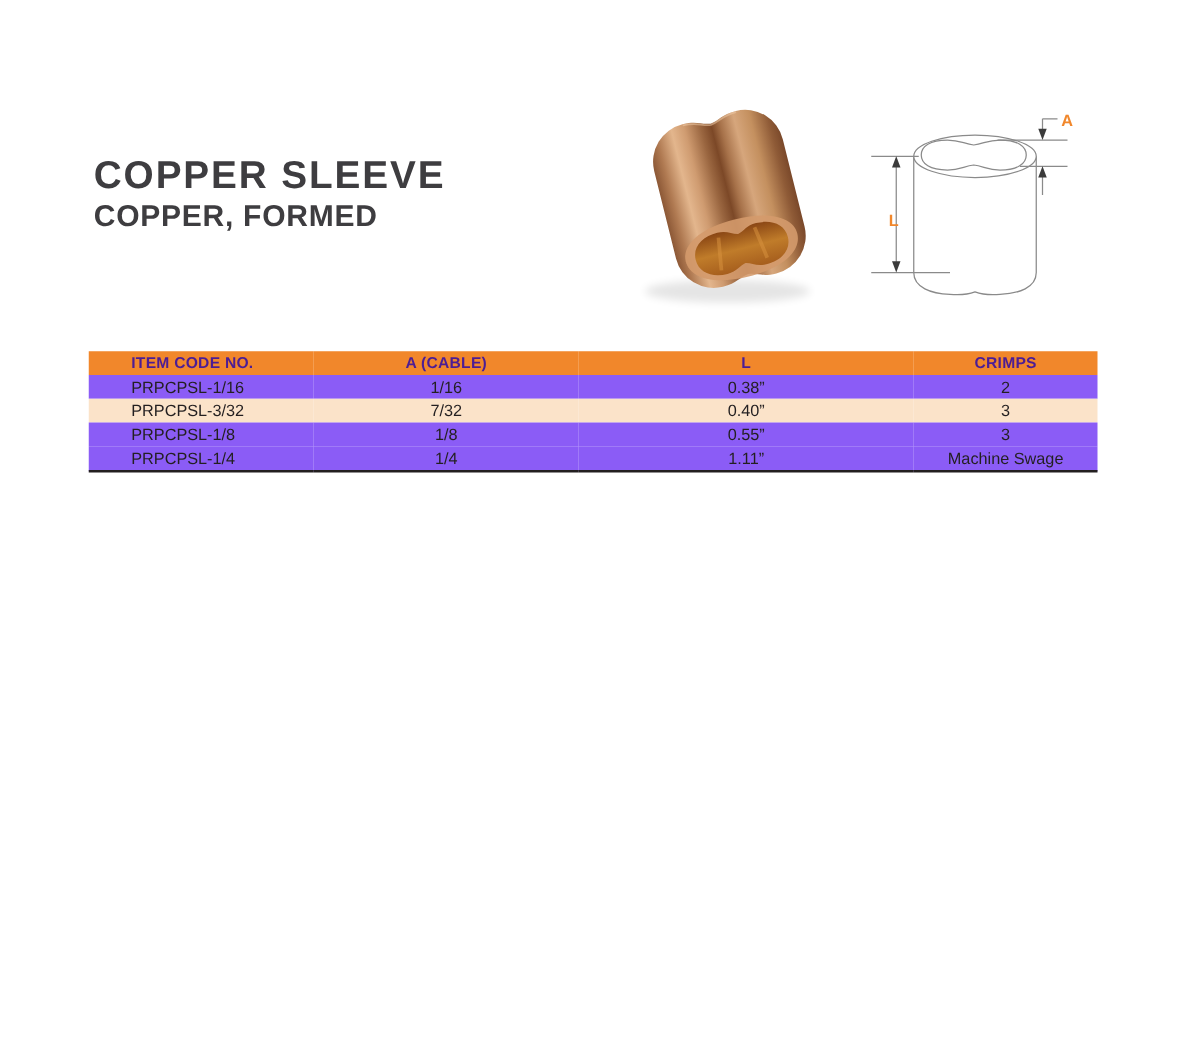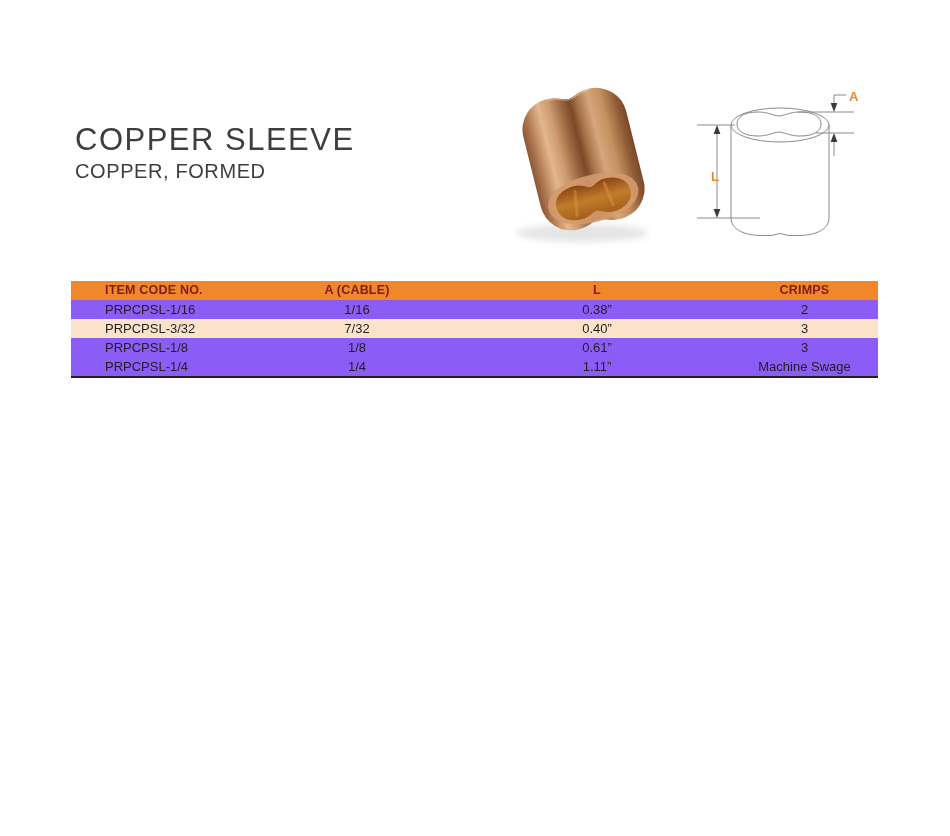--- a/index.html
+++ b/index.html
@@ -8,37 +8,37 @@
     --ink:#231F20;
     --title:#3E3D40;
   }
   html,body{margin:0;padding:0;}
   body{
     width:950px;height:836px;background:#ffffff;position:relative;overflow:hidden;
     font-family:"Liberation Sans",sans-serif;
   }
   .title-block{position:absolute;left:75px;top:124px;}
   .title{
-    font-size:31px;font-weight:400;letter-spacing:1.5px;color:var(--title);
+    font-size:31px;font-weight:700;letter-spacing:1.5px;color:var(--title);
     line-height:1.05;white-space:nowrap;
   }
   .subtitle{
-    font-size:20px;font-weight:400;letter-spacing:0.6px;color:var(--title);
+    font-size:24px;font-weight:700;letter-spacing:0.6px;color:var(--title);
     margin-top:3px;white-space:nowrap;
   }
   .photo-wrap{position:absolute;left:498px;top:83px;width:180px;height:168px;}
   .diagram-wrap{position:absolute;left:690px;top:85px;width:215px;height:160px;}
   .spec-table{
     position:absolute;left:71px;top:281px;width:807px;
     border-collapse:collapse;table-layout:fixed;
     font-size:13px;color:var(--ink);
     border-bottom:2px solid var(--ink);
   }
   .spec-table th{
-    background:var(--orange);color:#7f1d1d;font-size:12.5px;font-weight:700;
+    background:var(--orange);color:#4c1d95;font-size:12.5px;font-weight:700;
     height:19px;padding:0;line-height:19px;text-align:center;letter-spacing:0.2px;
   }
   .spec-table td{
     height:19px;padding:0;line-height:19px;text-align:center;background:#8b5cf6;
   }
   .spec-table th.col-item,.spec-table td:first-child{text-align:left;padding-left:34px;}
   .spec-table tr.stripe td{background:var(--stripe);}
   svg text.dim-label{font-family:"Liberation Sans",sans-serif;font-size:13px;font-weight:700;fill:var(--orange);}
 </style>
 </head>
@@ -143,21 +143,21 @@
       </tr>
       <tr class="stripe">
         <td>PRPCPSL-3/32</td>
         <td>7/32</td>
         <td>0.40”</td>
         <td>3</td>
       </tr>
       <tr>
         <td>PRPCPSL-1/8</td>
         <td>1/8</td>
-        <td>0.61”</td>
+        <td>0.55”</td>
         <td>3</td>
       </tr>
       <tr>
         <td>PRPCPSL-1/4</td>
         <td>1/4</td>
         <td>1.11”</td>
         <td>Machine Swage</td>
       </tr>
     </tbody>
 </table>

